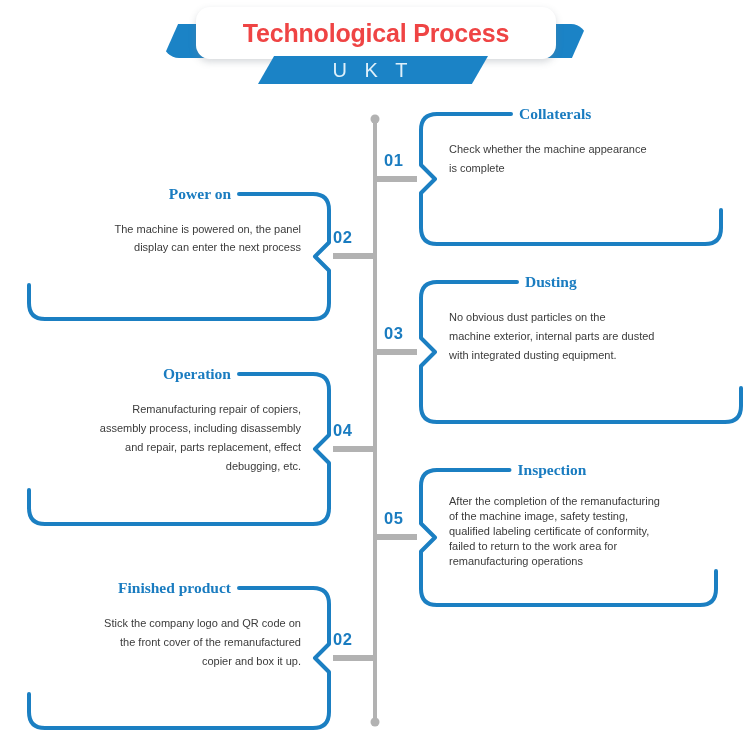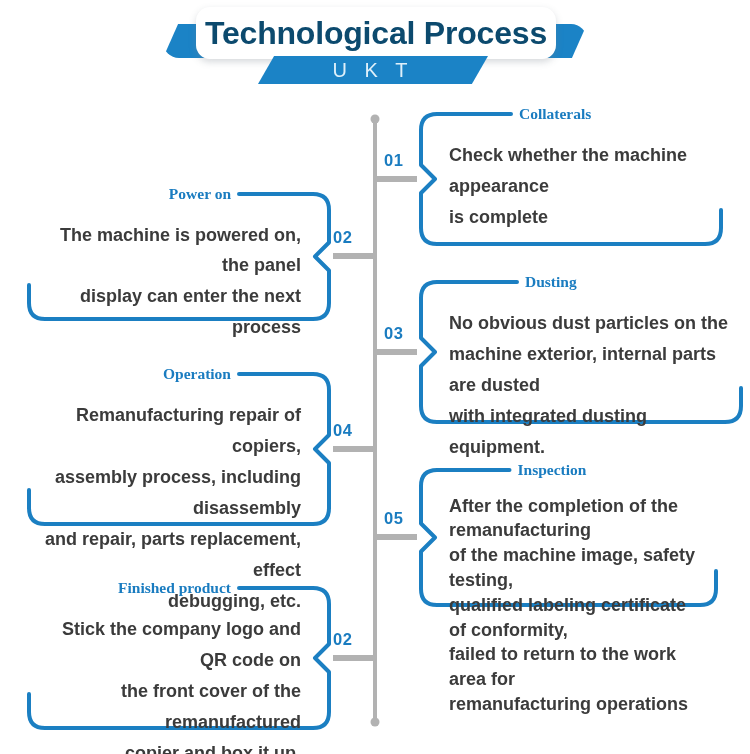--- a/index.html
+++ b/index.html
@@ -30,21 +30,21 @@
     clip-path:polygon(26% 0,100% 0,74% 100%,0 100%);
     border-bottom-left-radius:16px;
   }
   .hdr-para.right{left:529px;
     clip-path:polygon(26% 0,100% 0,74% 100%,0 100%);
     border-top-right-radius:16px;
   }
   .hdr-title{
     position:absolute;left:196px;top:7px;width:360px;height:52px;
     display:flex;align-items:center;justify-content:center;
-    font-size:32px;font-weight:bold;color:#0c4a6e;
+    font-size:25px;font-weight:bold;color:#ef4444;
     letter-spacing:-.2px;
     z-index:4;
   }
   .hdr-band{
     position:absolute;left:258px;top:56px;width:230px;height:28px;
     background:#1b83c6;
     clip-path:polygon(7% 0,100% 0,93% 100%,0 100%);
     z-index:5;
   }
   .hdr-sub{
@@ -63,21 +63,21 @@
   .brace-svg{position:absolute;left:0;top:0;overflow:visible;}
 
   .it-head{
     position:absolute;
     font-size:15.5px;font-weight:bold;color:#1a7cc0;
     white-space:nowrap;
     font-family:Liberation Serif, serif;
   }
   .it-body{
     position:absolute;
-    font-size:18px;color:#3b3b3b;font-weight:bold;
+    font-size:11px;color:#3b3b3b;
   }
   .it-body.wide{line-height:1.72;}
   .it-body.tight{line-height:1.38;}
   .it-body.right{text-align:right;}
   .it-body.left{text-align:left;}
 
   .num{
     position:absolute;
     font-size:16.5px;font-weight:bold;color:#1a7cc0;
     letter-spacing:.5px;

